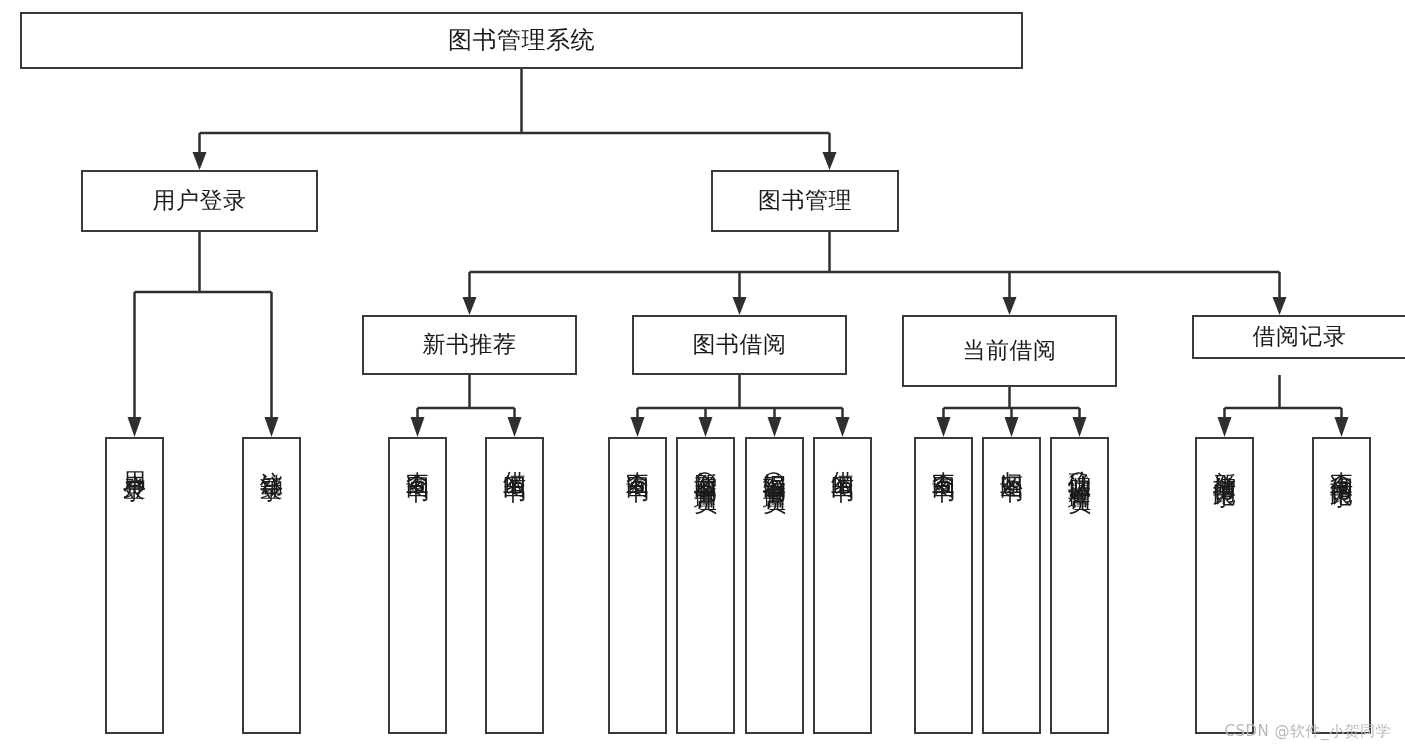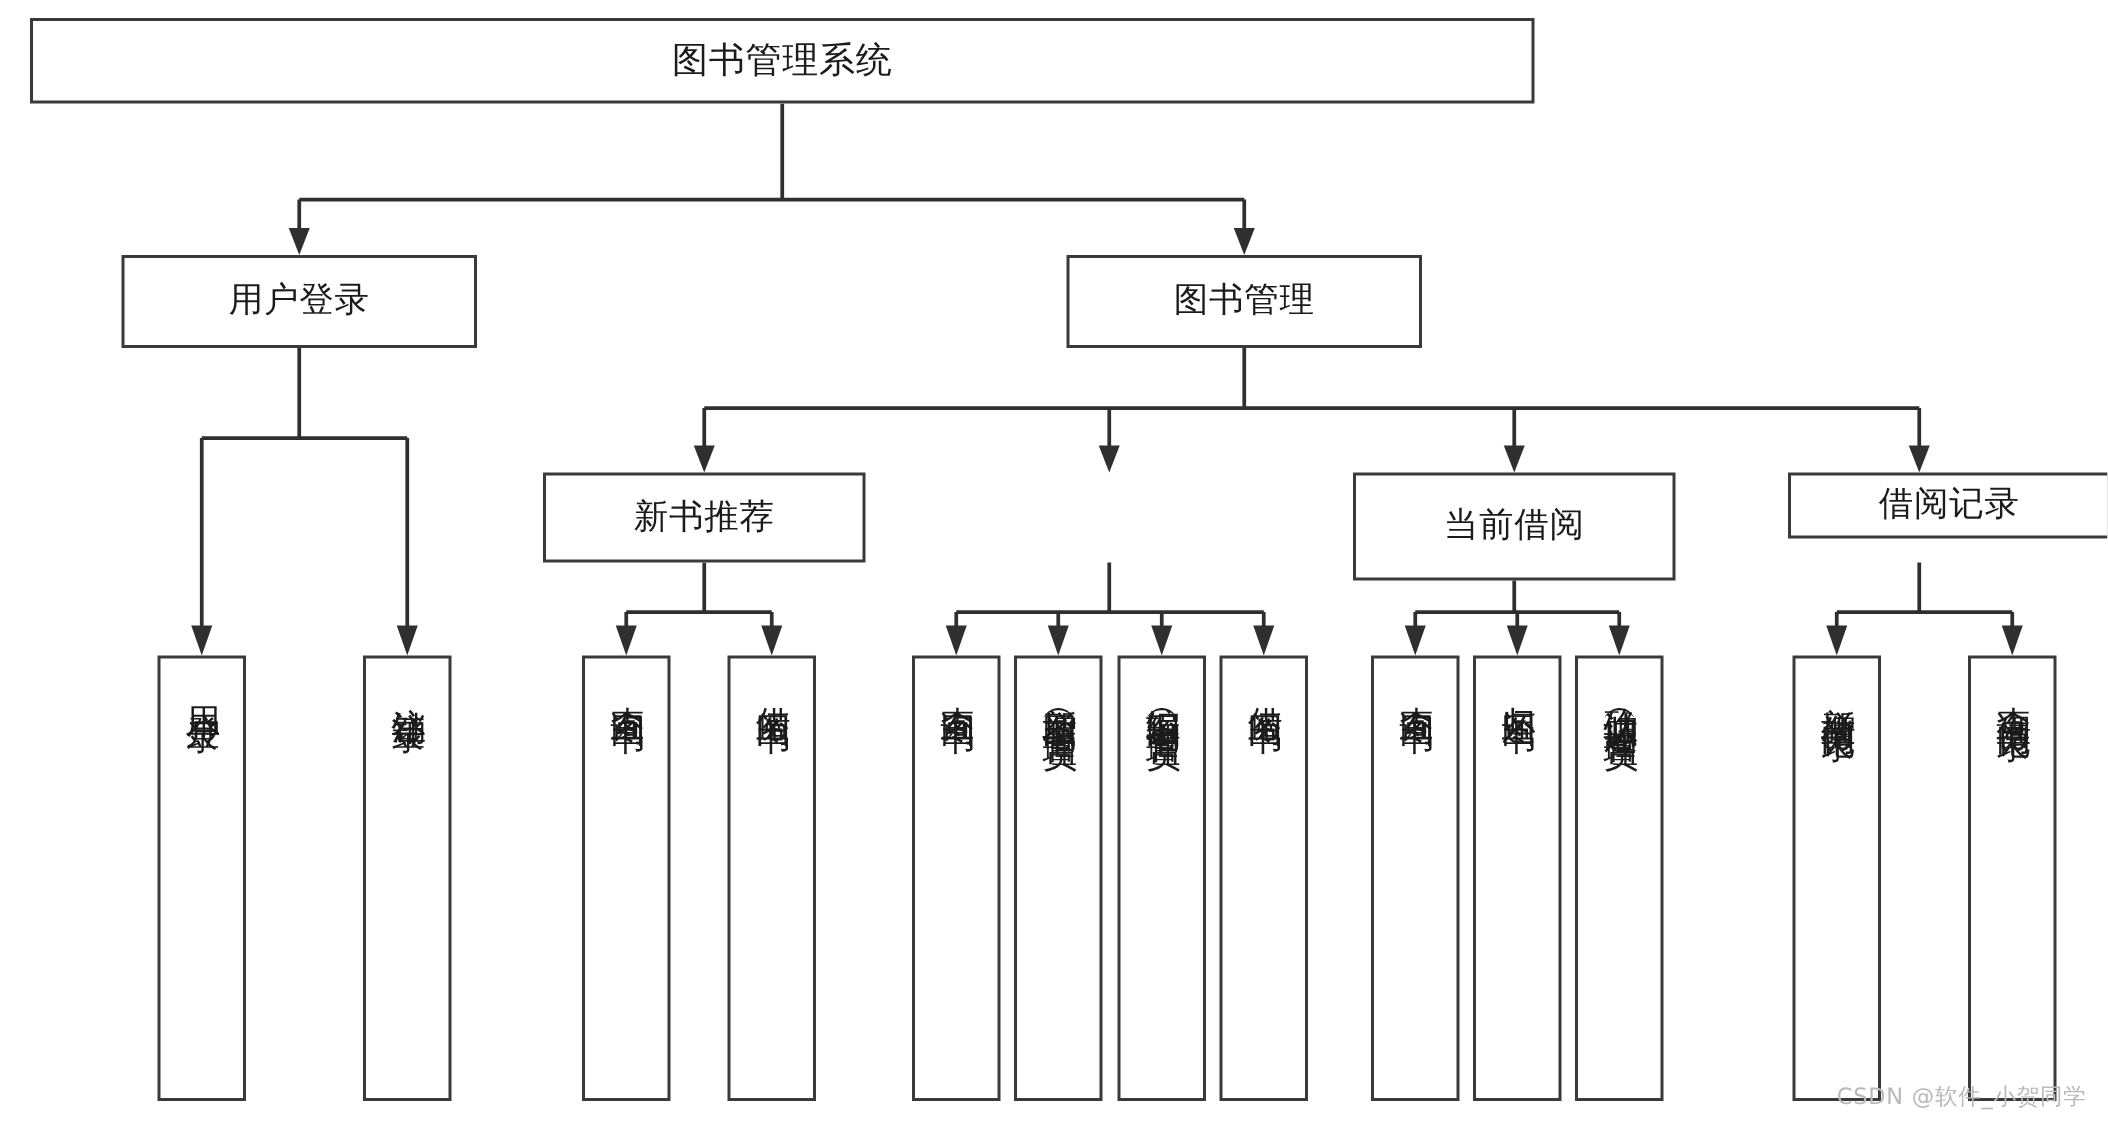--- a/index.html
+++ b/index.html
@@ -155,27 +155,30 @@
     <polygon points="1334.5,417 1348.5,417 1341.5,437"></polygon>
   </svg>
 
   <div class="node horizontal root" style="left:20px; top:12px; width:1003px; height:57px;">
     <span class="node-label">图书管理系统</span>
   </div>
 
   <div class="node horizontal" style="left:81px; top:170px; width:237px; height:62px;">
     <span class="node-label">用户登录</span>
   </div>
-  <div class="node horizontal" style="left:711px; top:170px; width:237px; height:62px;">
+  <div class="node horizontal" style="left:711px; top:170px; width:188px; height:62px;">
     <span class="node-label">图书管理</span>
   </div>
 
   <div class="node horizontal" style="left:362px; top:315px; width:215px; height:60px;font-family:Liberation Serif, serif;">
     <span class="node-label">新书推荐</span>
   </div>
+  <div class="node horizontal" style="left:632px; top:315px; width:215px; height:60px;">
+    <span class="node-label">图书借阅</span>
+  </div>
   <div class="node horizontal" style="left:902px; top:315px; width:215px; height:72px;">
     <span class="node-label">当前借阅</span>
   </div>
   <div class="node horizontal" style="left:1192px; top:315px; width:215px; height:44px;">
     <span class="node-label">借阅记录</span>
   </div>
 
   <div class="node vertical" style="left:105px; top:437px; width:59px; height:297px;">
     <span class="node-label">用户登录</span>
   </div>

